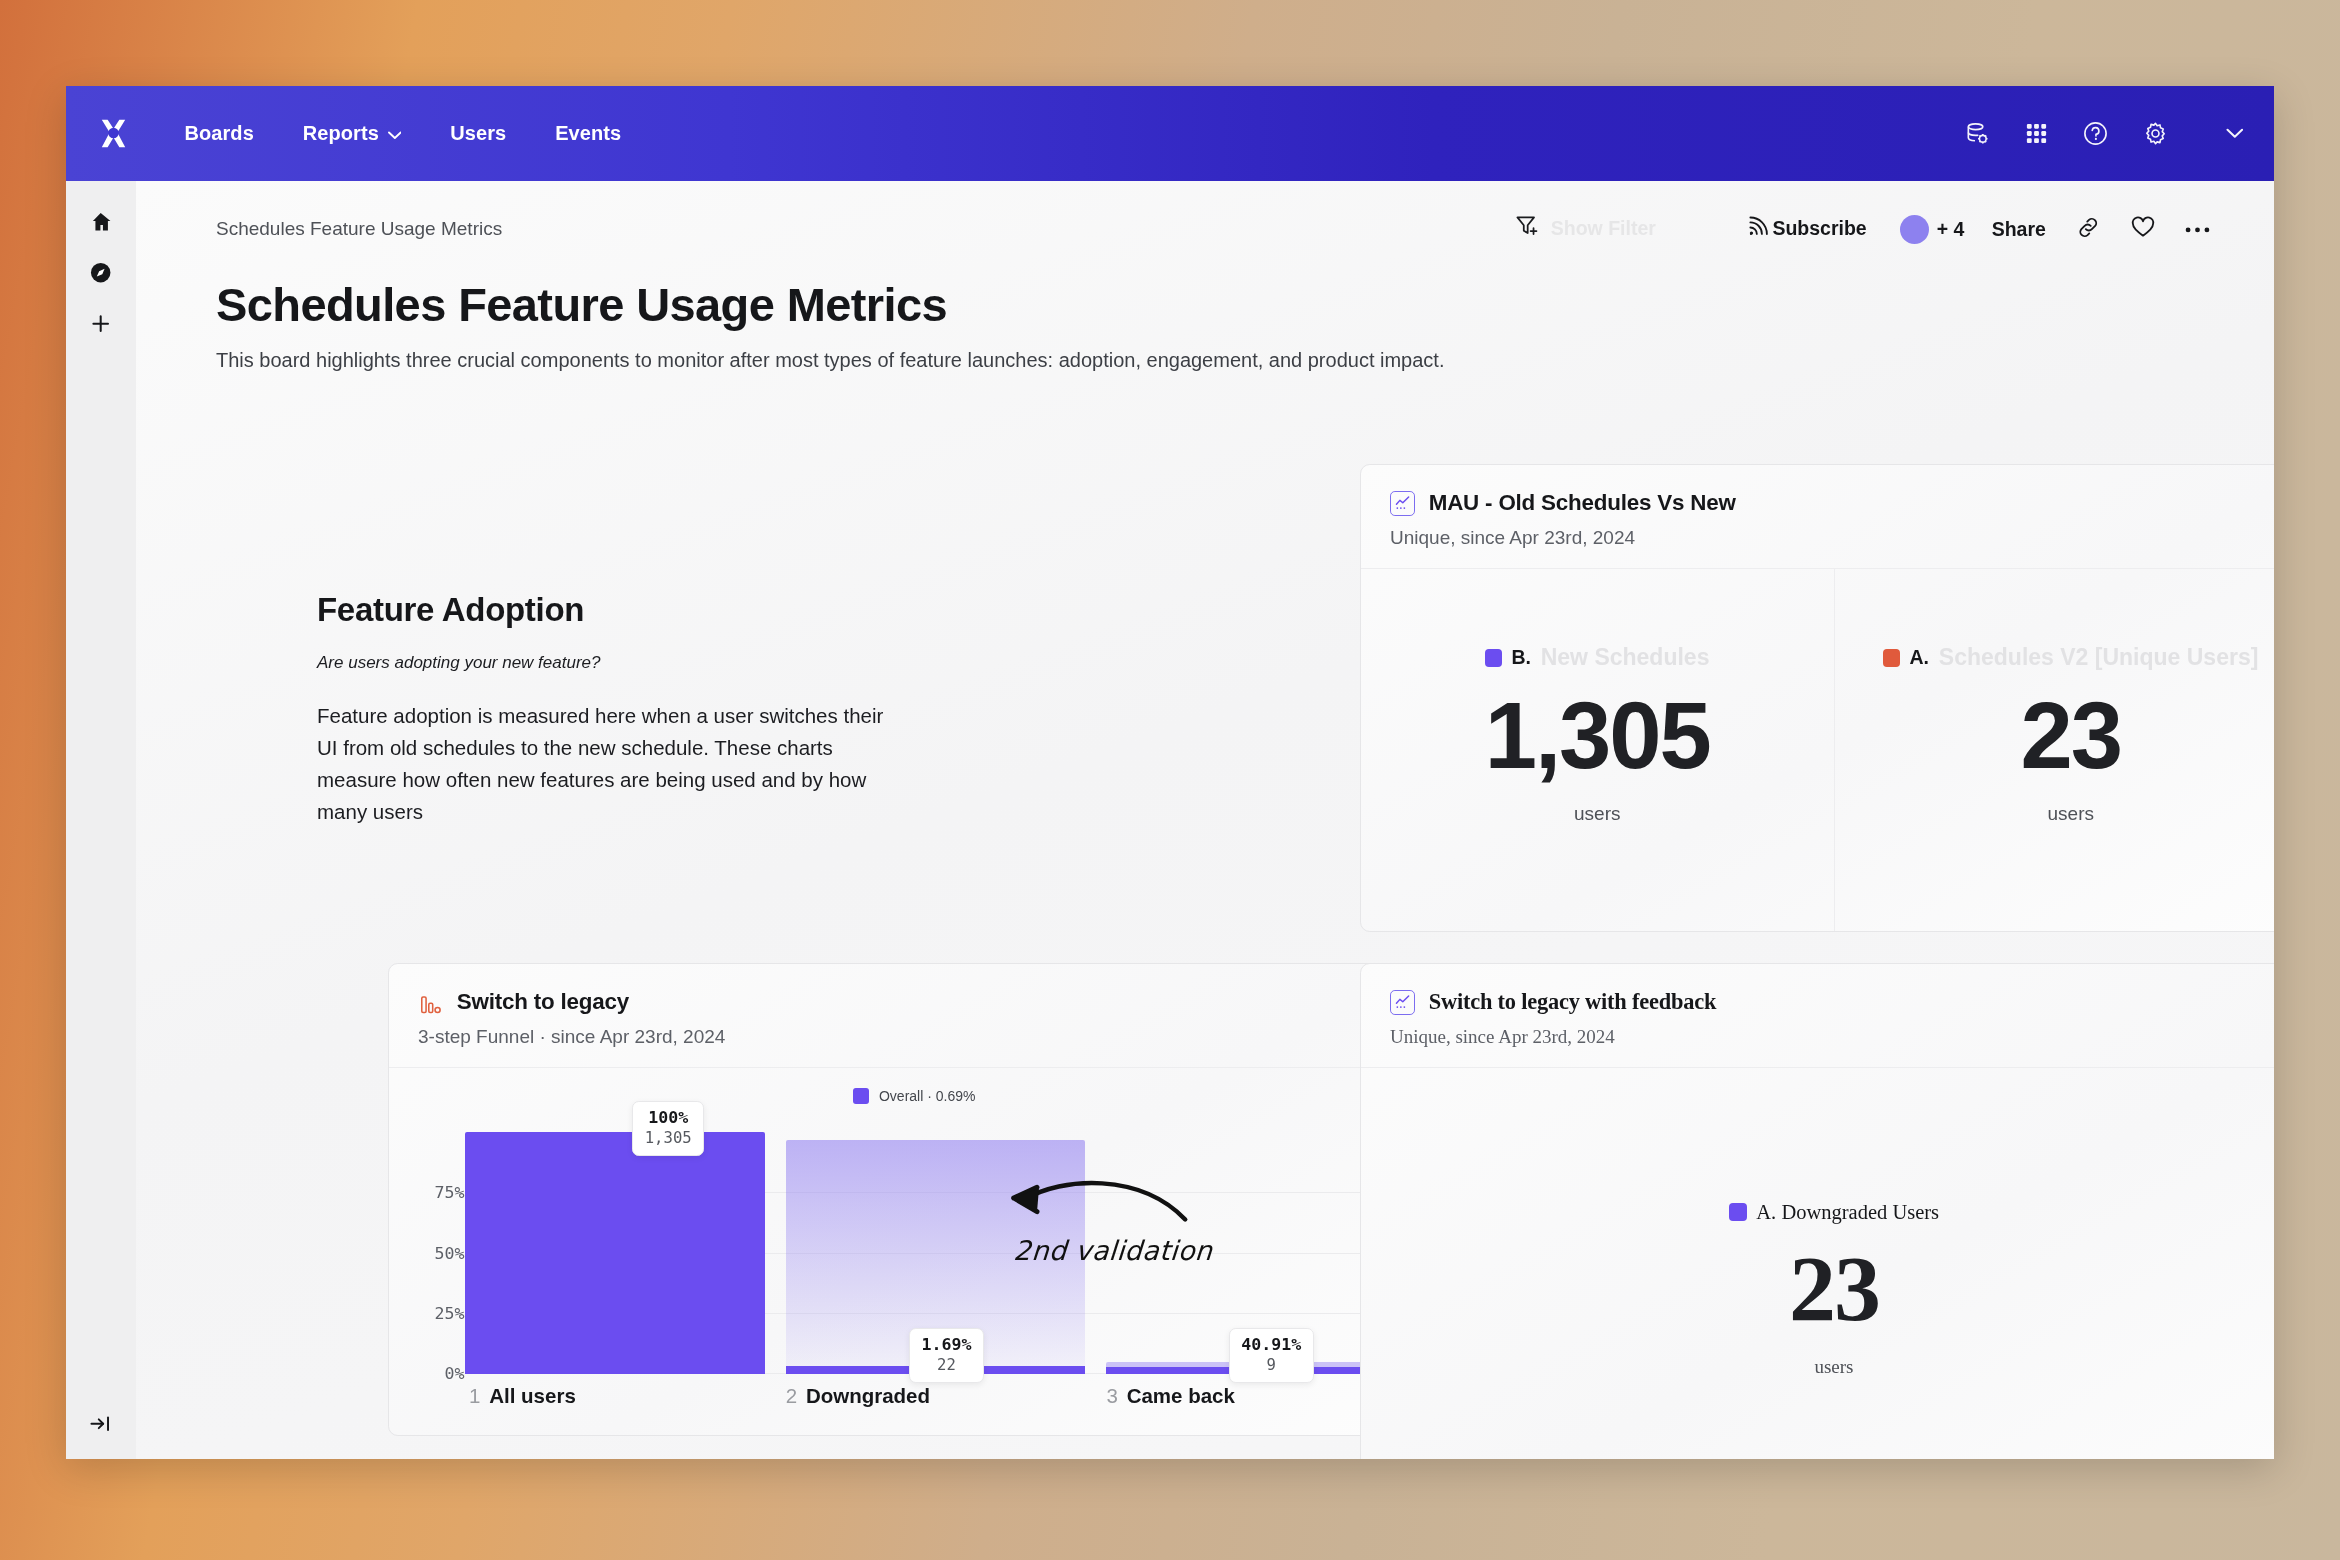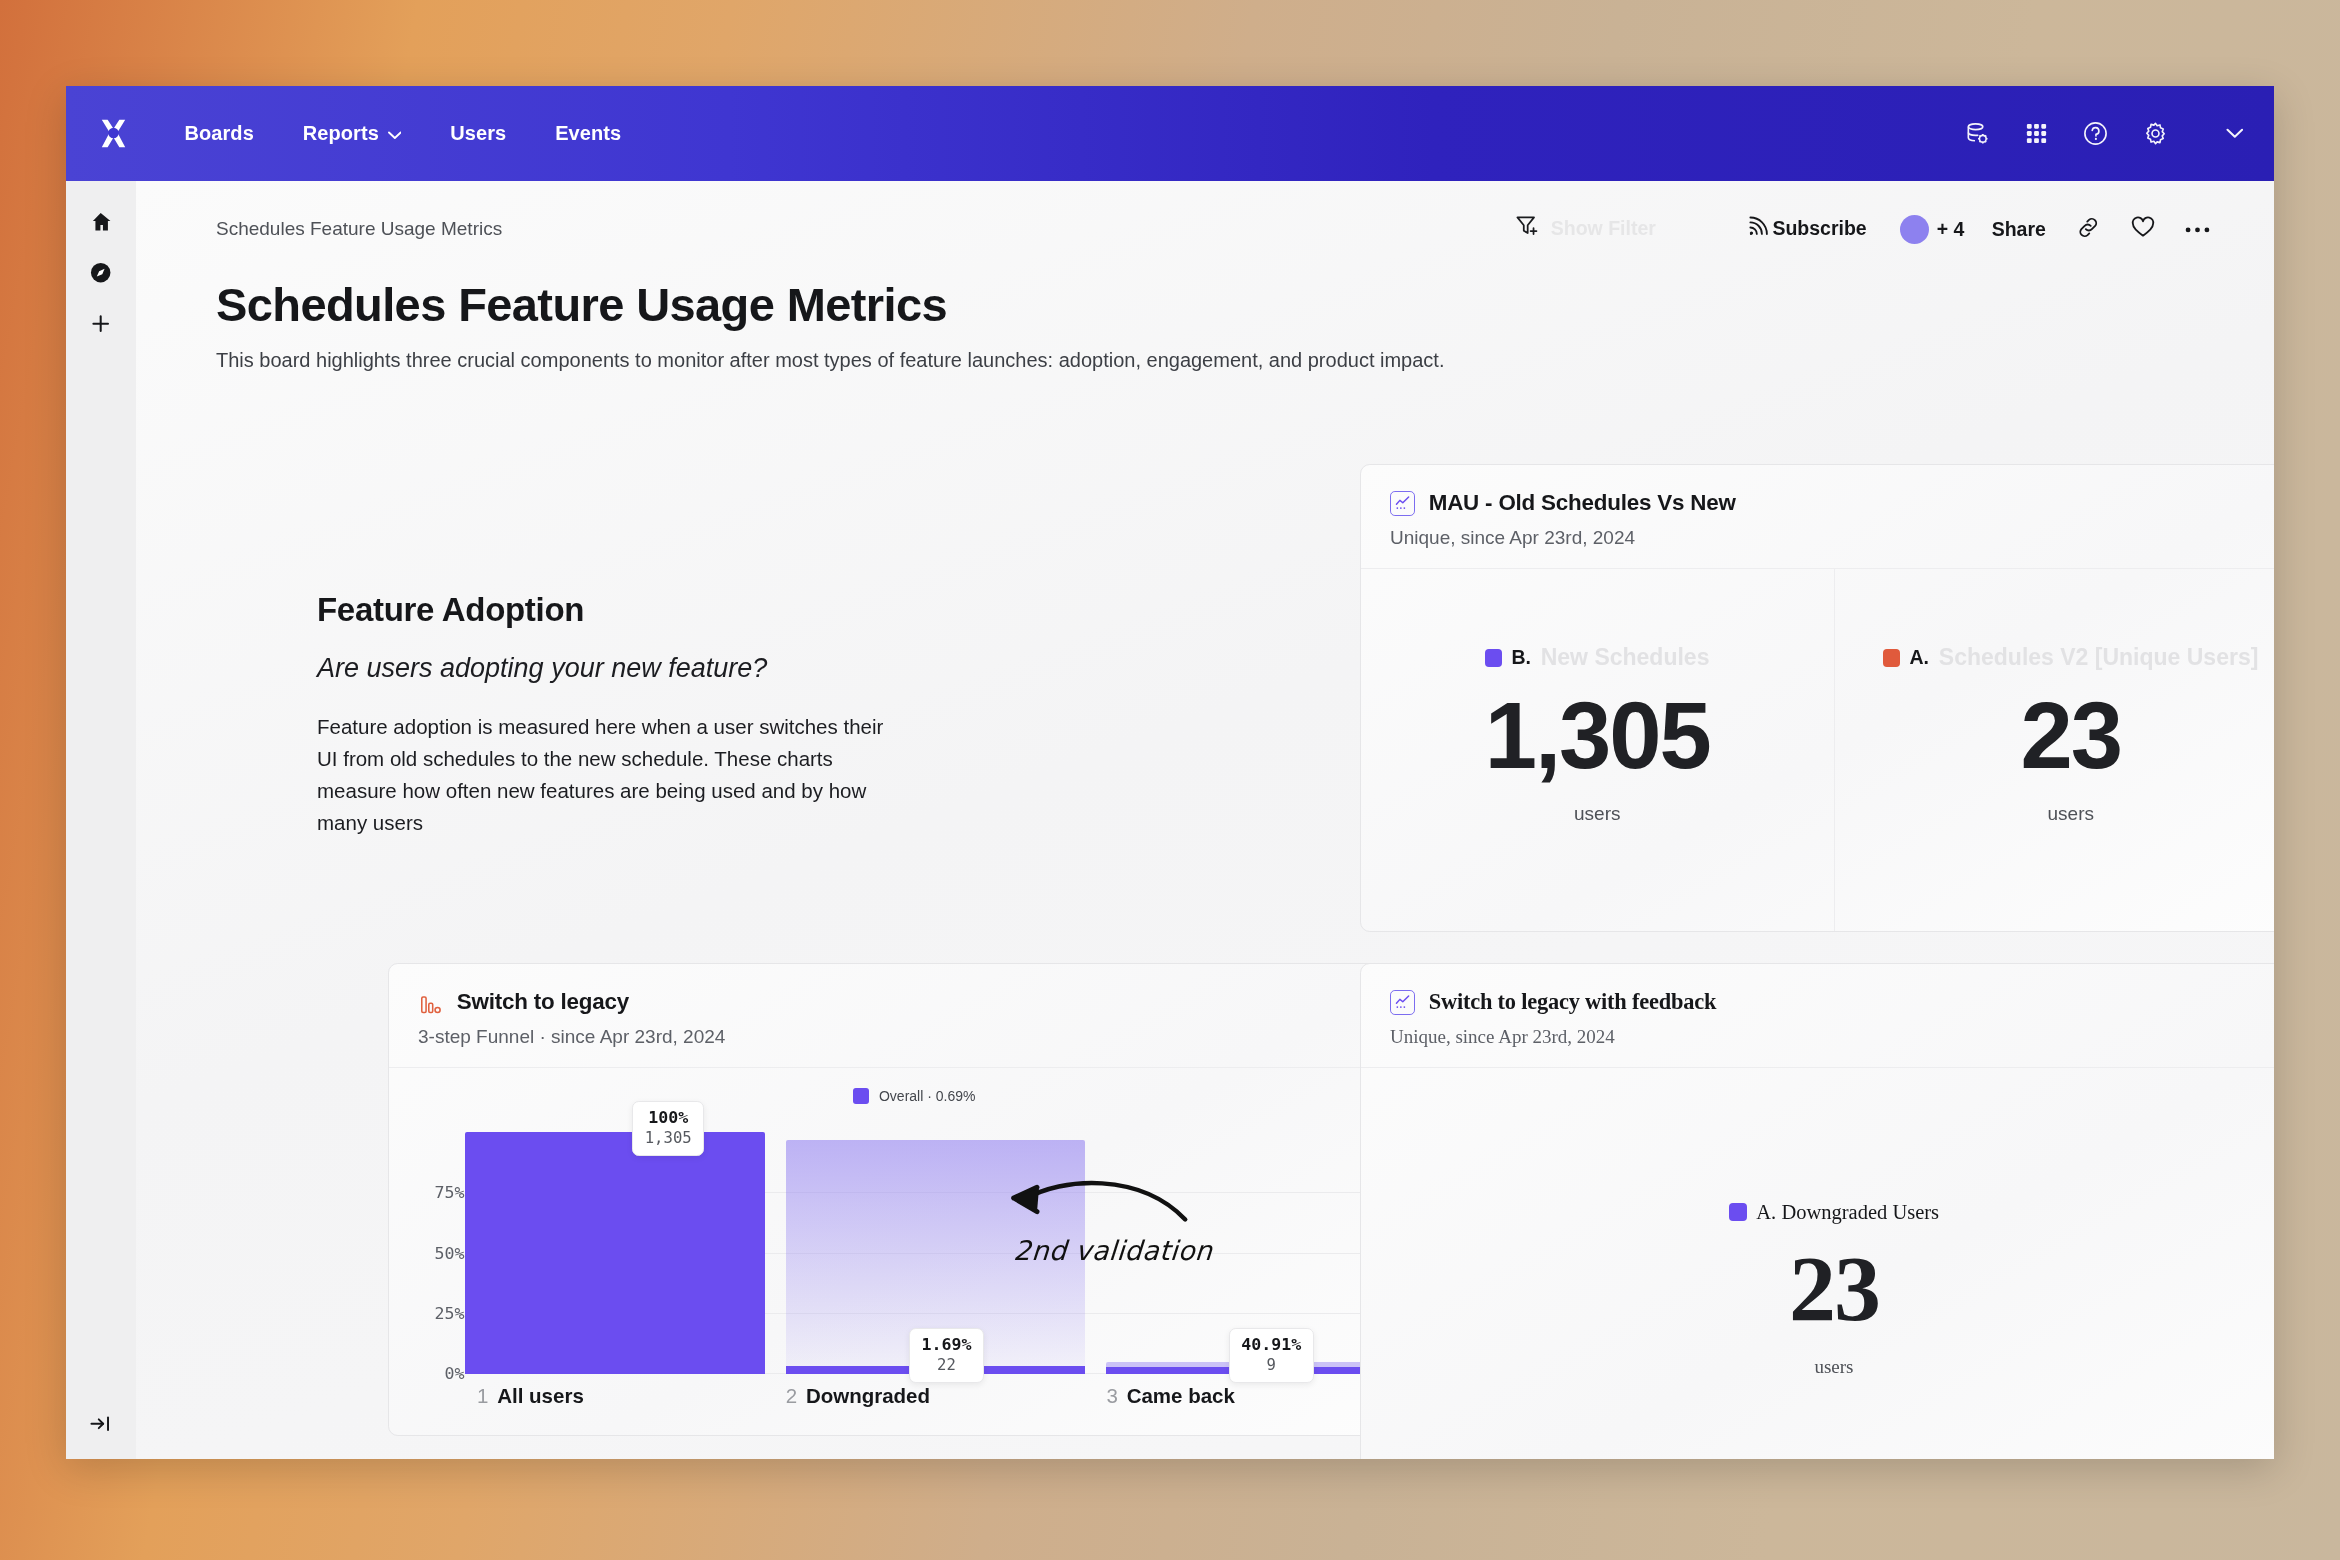--- a/index.html
+++ b/index.html
@@ -114,21 +114,21 @@
   }
   #board-desc {
     margin-top: 14.6px; font-size: 20px; color: #3c3f45; line-height: 1.45;
   }
 
   
   #board-grid { position: absolute; left: 0; right: 0; top: 283px; bottom: 0; }
 
   .text-widget { position: absolute; left: 181px; top: 127px; width: 683px; }
   .tw-h { font-size: 33px; font-weight: 700; color: #16171a; letter-spacing: -0.3px; }
-  .tw-q { margin-top: 24.4px; font-size: 27px; font-style: italic; color: #1c1d21; }
+  .tw-q { margin-top: 24.4px; font-size: 17px; font-style: italic; color: #1c1d21; }
   .tw-p { margin-top: 27px; font-size: 20.5px; color: #1c1d21; line-height: 1.55; max-width: 585px;}
 
   .card {
     position: absolute;
     background: linear-gradient(150deg,#fcfcfc 0%, #f7f7f8 55%, #fdfdfd 100%);
     border: 1px solid #e6e6e8;
     border-radius: 9.8px;
     overflow: hidden;
   }
   .card-head { padding: 25px 29px 19.5px 29px; border-bottom: 1px solid #ededef; }
@@ -481,21 +481,21 @@
               <div class="ghost" style="height:11.7px; background:#cbc2f7; border-radius:2px 2px 0 0;"></div>
               <div class="solid" style="height:6.8px;"></div>
             </div>
             <div class="tooltip" style="left:80%; top:196px;">
               <div class="tt-pct">40.91%</div>
               <div class="tt-val">9</div>
             </div>
           </div>
 
           <div class="xlabels">
-            <div class="xlab" style="left:12px">
+            <div class="xlab" style="left:4px">
               <span class="num">1</span><span>All users</span>
             </div>
             <div class="xlab" style="left:33.6%">
               <span class="num">2</span><span>Downgraded</span>
             </div>
             <div class="xlab" style="left:67.2%">
               <span class="num">3</span><span>Came back</span>
             </div>
           </div>
 

